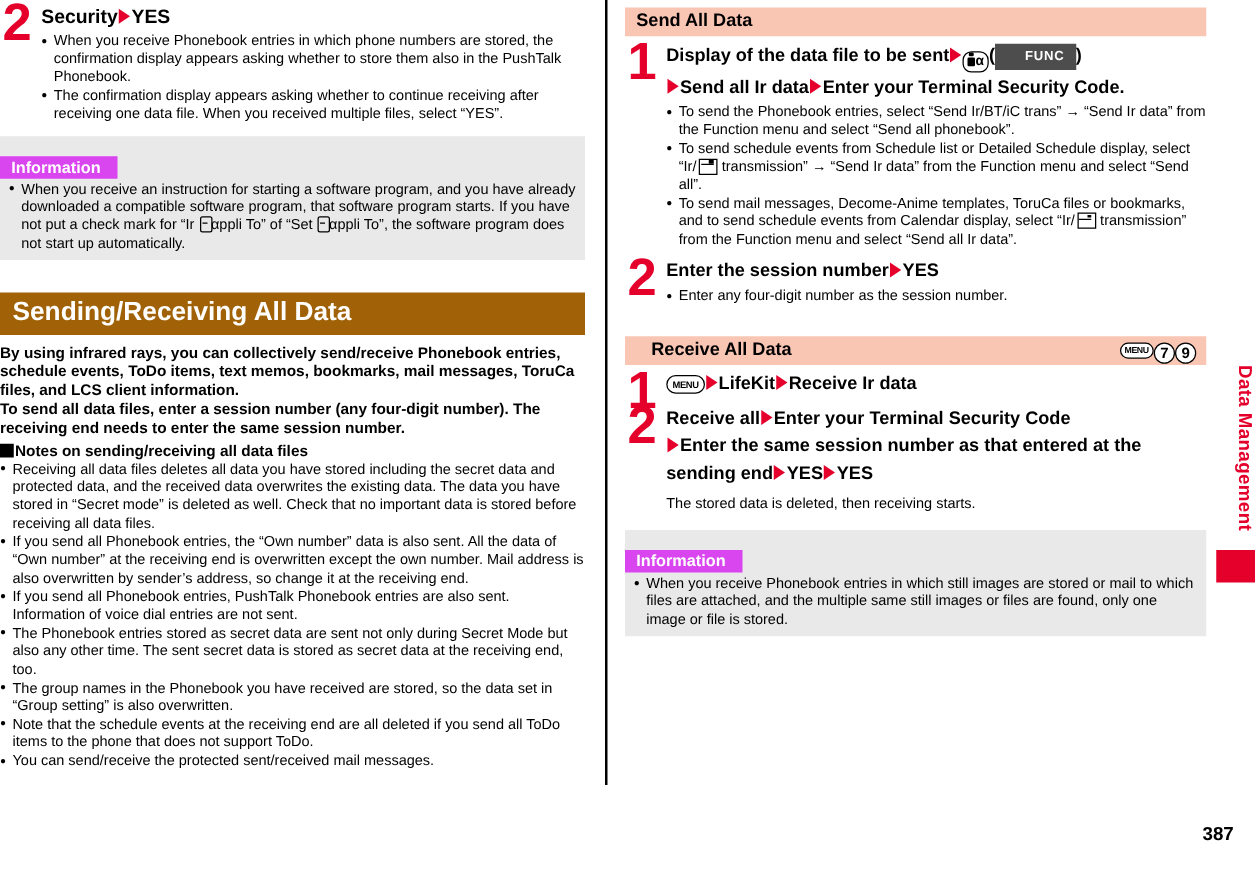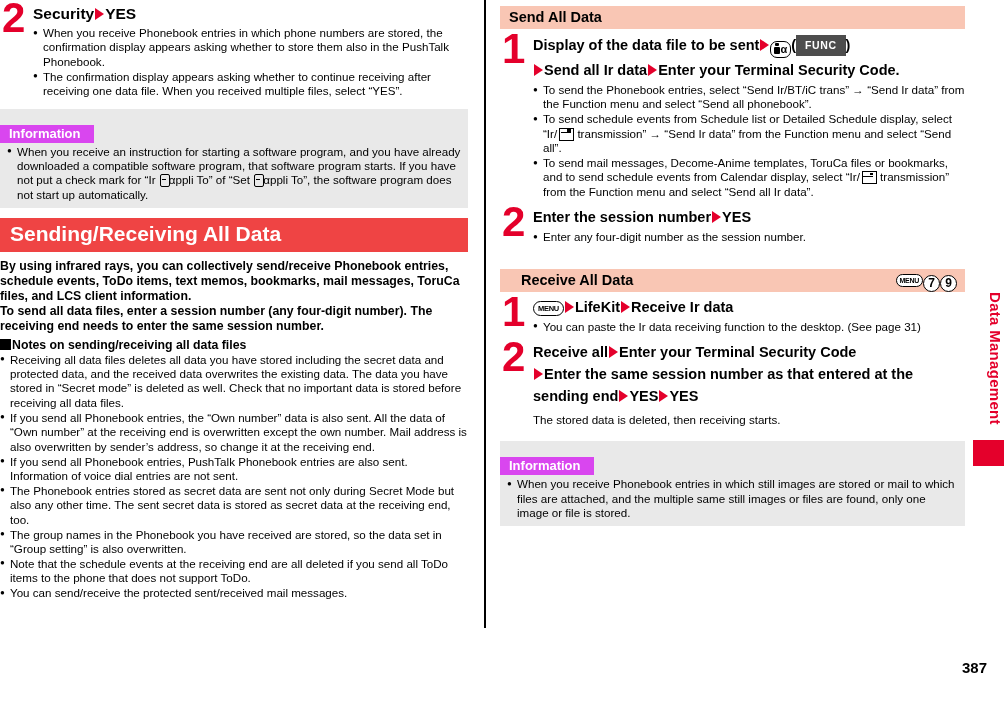--- a/index.html
+++ b/index.html
@@ -66,24 +66,24 @@
   ul.bl li:before {
     content:"\25CF"; position:absolute; left:0; top:-0.5px; font-size:8px;
   }
 
   
   .body-bold { font-size:12.3px; line-height:15.2px; font-weight:bold; margin:0; }
   .plain { font-size:11.6px; line-height:14.4px; margin:0; }
 
   
   .sec-bar {
-    background:#ef4444; color:#fff;
+    background:#a16207; color:#fff;
     font-size:21px; font-weight:bold;
     padding:4px 8px 6px 10px;
-    margin:10px 0 7px 0;
+    margin:26px 0 7px 0;
   }
 
   
   .sub-bar {
     background:#f9c6b4; color:#000;
     font-size:14.5px; font-weight:bold;
     padding:3px 8px 4px 9px;
     margin:0 0 6px 0;
     position:relative; min-height:22px;
   }
@@ -128,21 +128,21 @@
     content:""; position:absolute; left:1px; top:0; width:4px; height:3px; background:#000;
     border-radius:1px;
   }
   .key-ia .ia-i:after {
     content:""; position:absolute; left:0; top:4px; width:6px; height:7px; background:#000;
     border-radius:1px;
   }
   .func {
     display:inline-block; background:#4d4d4d; color:#fff;
     font-size:10.5px; font-weight:bold; letter-spacing:0.6px;
-    padding:1px 9px 1px 9px; vertical-align:1px;
+    padding:1px 9px 1px 24px; vertical-align:1px;
   }
 
   
   .iappli {
     display:inline-block; width:8px; height:11px; position:relative;
     vertical-align:-1px; margin:0 1px;
   }
   .iappli:before {
     content:""; position:absolute; left:0; top:0; width:8px; height:11px;
     border:1.3px solid #000; border-radius:2px;
@@ -251,23 +251,20 @@
       <span class="keys">
         <span class="key-menu">MENU</span><span class="key-rnd">7</span><span class="key-rnd">9</span>
       </span>
     </div>
 
     <div class="step">
       <div class="step-num">1</div>
       <div class="step-title">
         <span class="key-menu" style="font-size:7.5px;padding:2px 4px;">MENU</span><span class="arr"></span><span>LifeKit</span><span class="arr"></span><span>Receive Ir data</span>
       </div>
-      <ul class="bl">
-        <li>You can paste the Ir data receiving function to the desktop. (See page 31)</li>
-      </ul>
     </div>
 
     <div class="step" style="margin-top:9px;">
       <div class="step-num">2</div>
       <div class="step-title">
         <span>Receive all</span><span class="arr"></span><span>Enter your Terminal Security Code</span>
       </div>
       <div class="step-title ind">
         <span class="arr"></span><span>Enter the same session number as that entered at the</span>
       </div>

